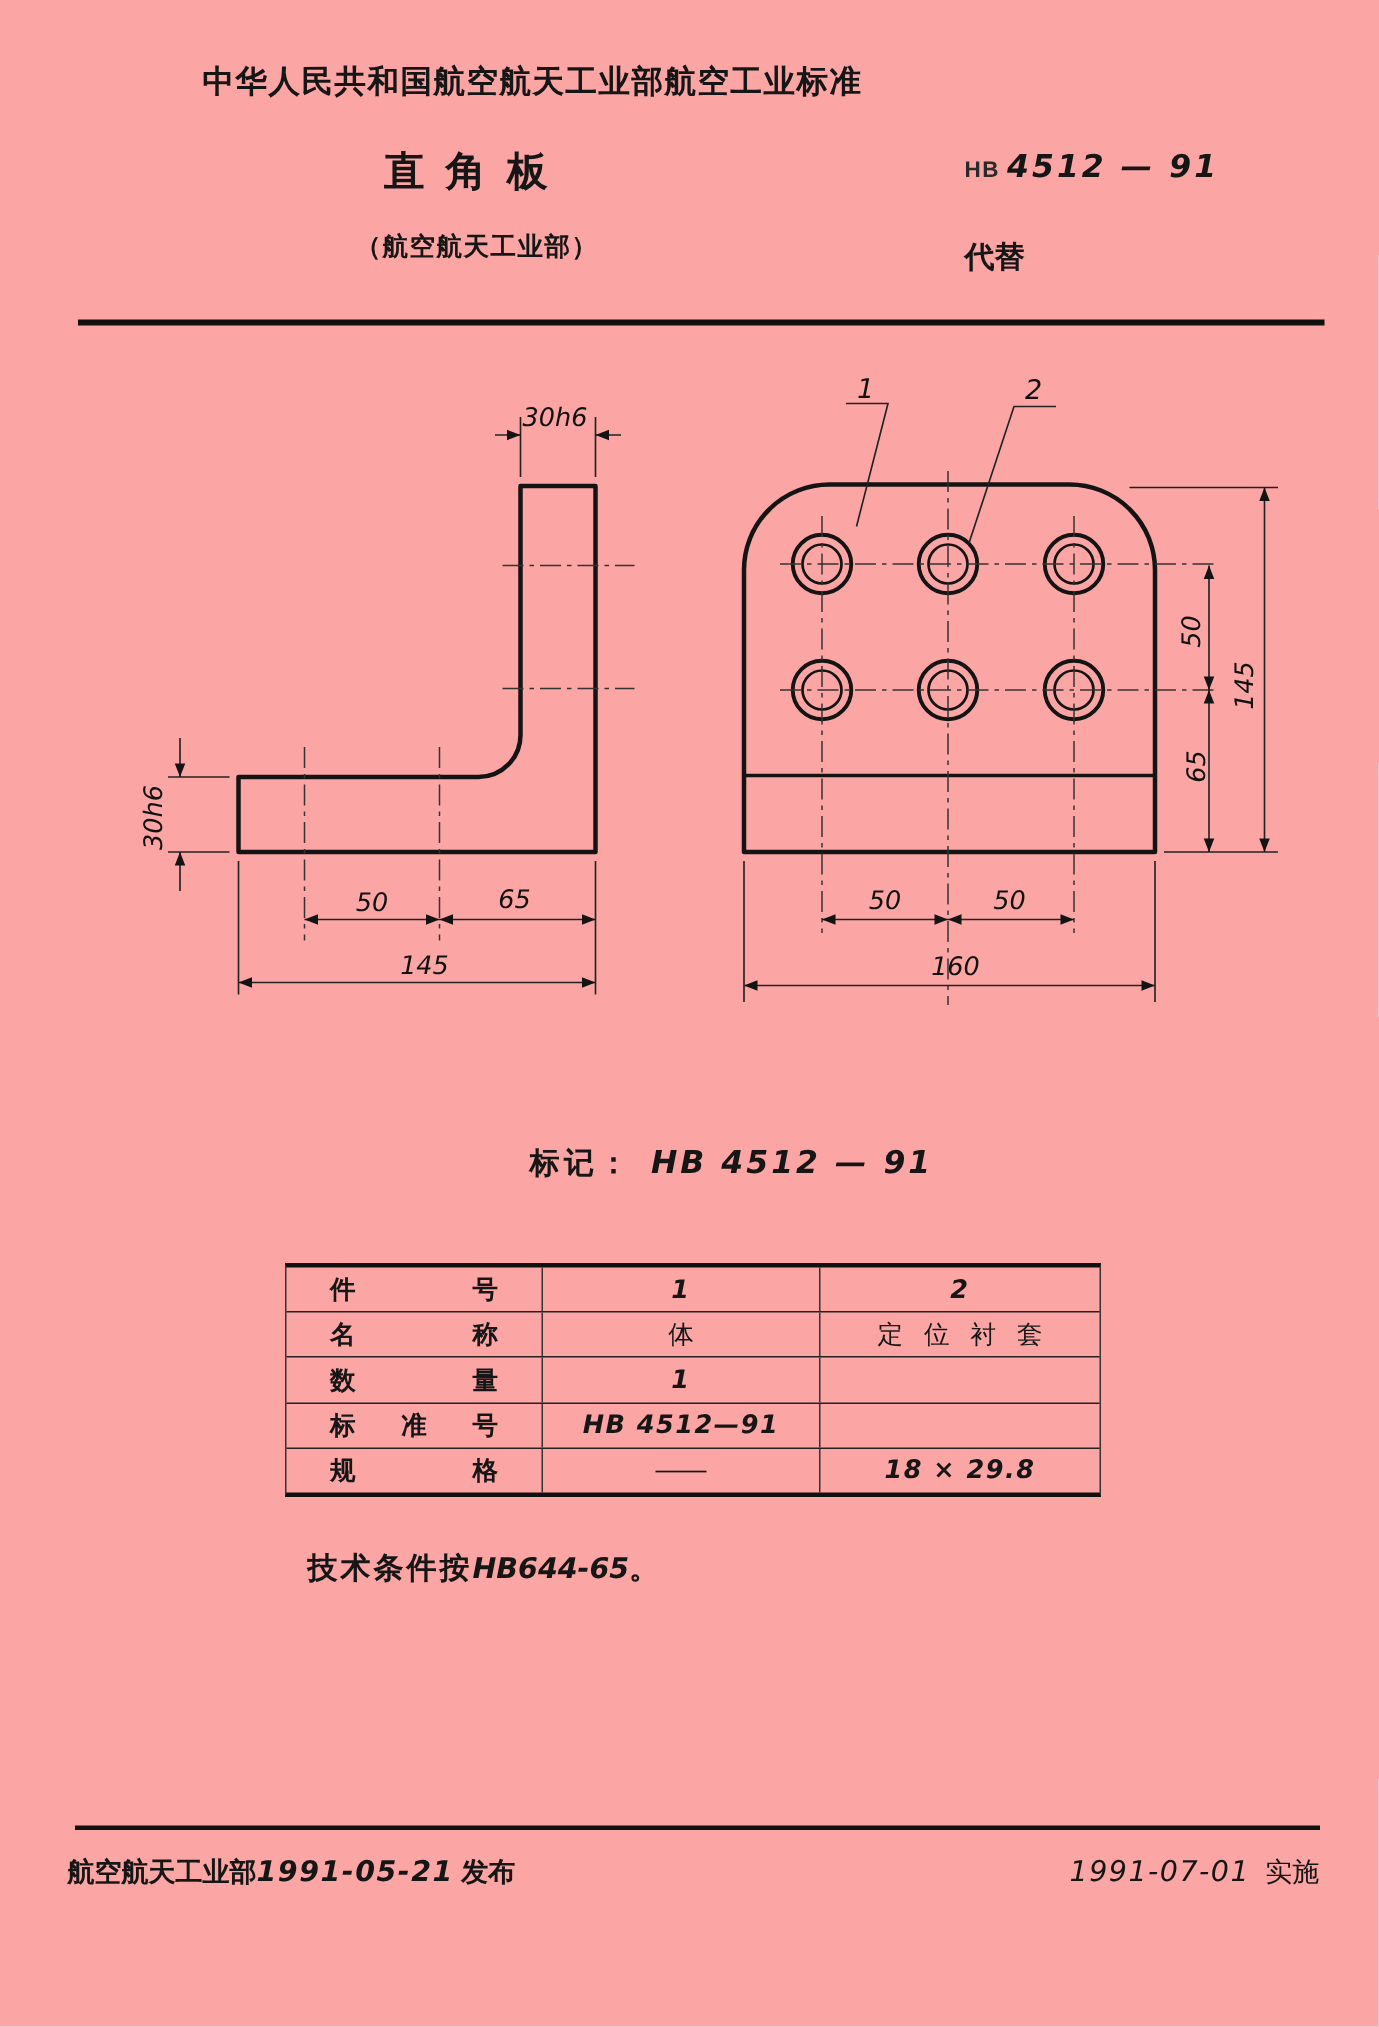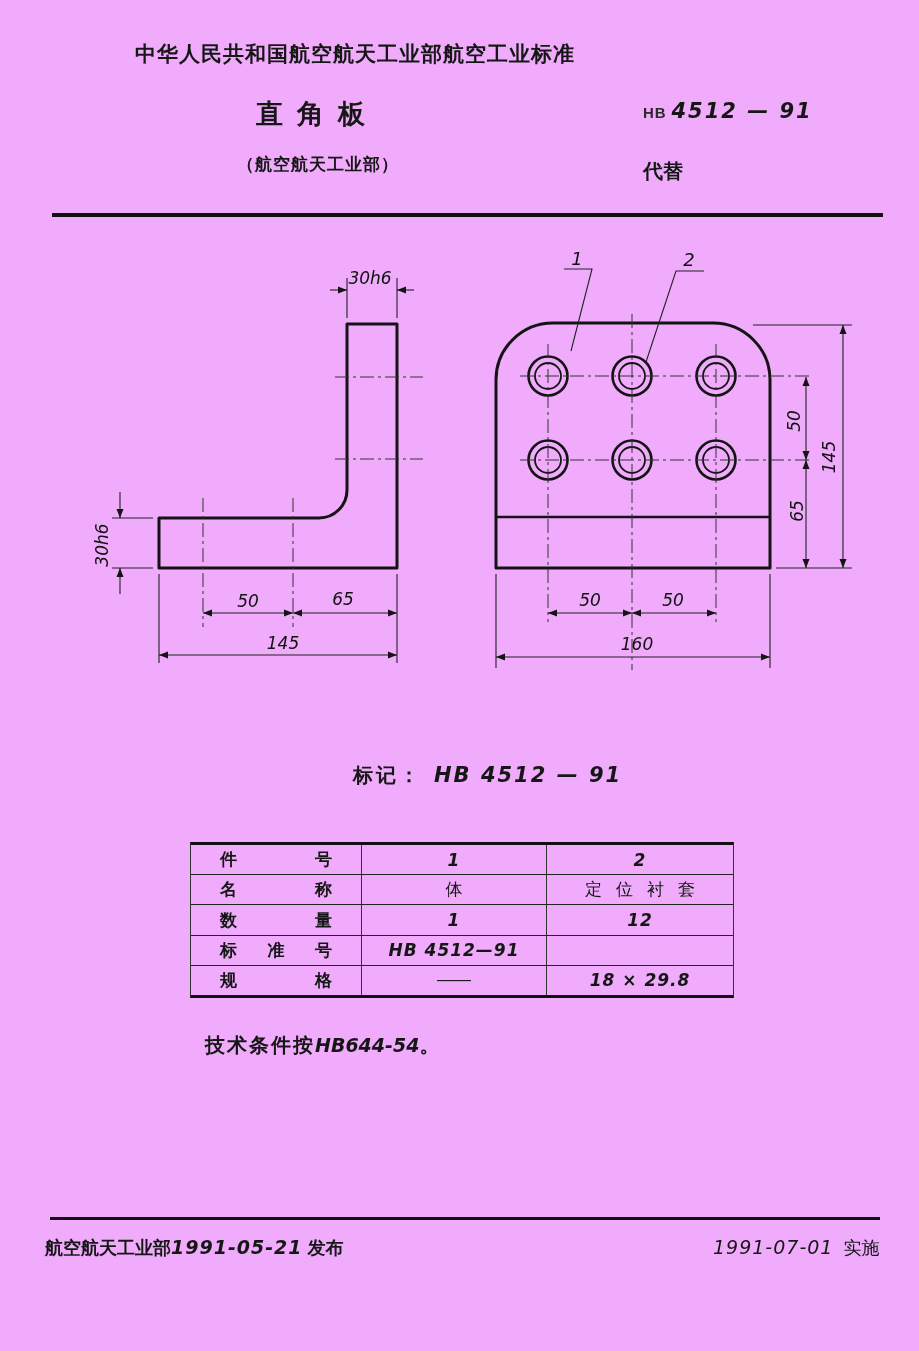--- a/index.html
+++ b/index.html
@@ -1,17 +1,17 @@
 <!DOCTYPE html>
 <html><head>
 <meta charset="utf-8">
 <style>
   html,body{margin:0;padding:0;background:#e8e8e8;}
   .page{
-    position:relative;width:919px;height:1351px;background:#f0abfc;
+    position:relative;width:919px;height:1351px;background:#fca5a5;
     font-family:"Liberation Sans",sans-serif;color:#161616;overflow:hidden;
     margin:0 auto;
   }
   .abs{position:absolute;}
   .cn{font-family:"Liberation Sans",sans-serif;}
   .hand{font-family:"DejaVu Sans",sans-serif;font-style:italic;text-align:center;}
   .header-text{left:135px;top:40px;font-size:21px;font-weight:bold;letter-spacing:1px;}
   .page-title{left:256px;top:96px;font-size:27px;font-weight:bold;letter-spacing:14px;}
   .page-subtitle{left:237px;top:153px;font-size:17px;font-weight:bold;letter-spacing:1px;}
   .std-no{left:643px;top:99px;font-size:17px;}
@@ -215,21 +215,20 @@
         </div>
     </div>
     <div class="t-row">
       <div class="t-cell t-label">
           <span class="spread spread-112">
             <span>数</span>
             <span>量</span>
           </span>
         </div>
       <div class="t-cell t-col1 t-val">1</div>
-      <div class="t-cell t-col2 t-val">12</div>
     </div>
     <div class="t-row">
       <div class="t-cell t-label">
           <span class="spread spread-112">
             <span>标</span>
             <span>准</span>
             <span>号</span>
           </span>
         </div>
       <div class="t-cell t-col1 t-val">HB 4512—91</div>
@@ -240,21 +239,21 @@
             <span>规</span>
             <span>格</span>
           </span>
         </div>
       <div class="t-cell t-col1">——</div>
       <div class="t-cell t-col2 t-val">18 × 29.8</div>
     </div>
   </div>
 
   <div class="abs tech-note">
-    <span class="pre cn">技术条件按</span><span class="val hand">HB644-54</span><span class="pre cn">。</span>
+    <span class="pre cn">技术条件按</span><span class="val hand">HB644-65</span><span class="pre cn">。</span>
   </div>
 
   <div class="abs rule rule-bottom"></div>
 
   <div class="abs footer-left">
     <span class="cn">航空航天工业部</span><span class="f-date">1991-05-21</span> <span class="cn">发布</span>
   </div>
   <div class="abs footer-right">
     <span class="f-date">1991-07-01</span>&nbsp; <span class="cn">实施</span>
   </div>

